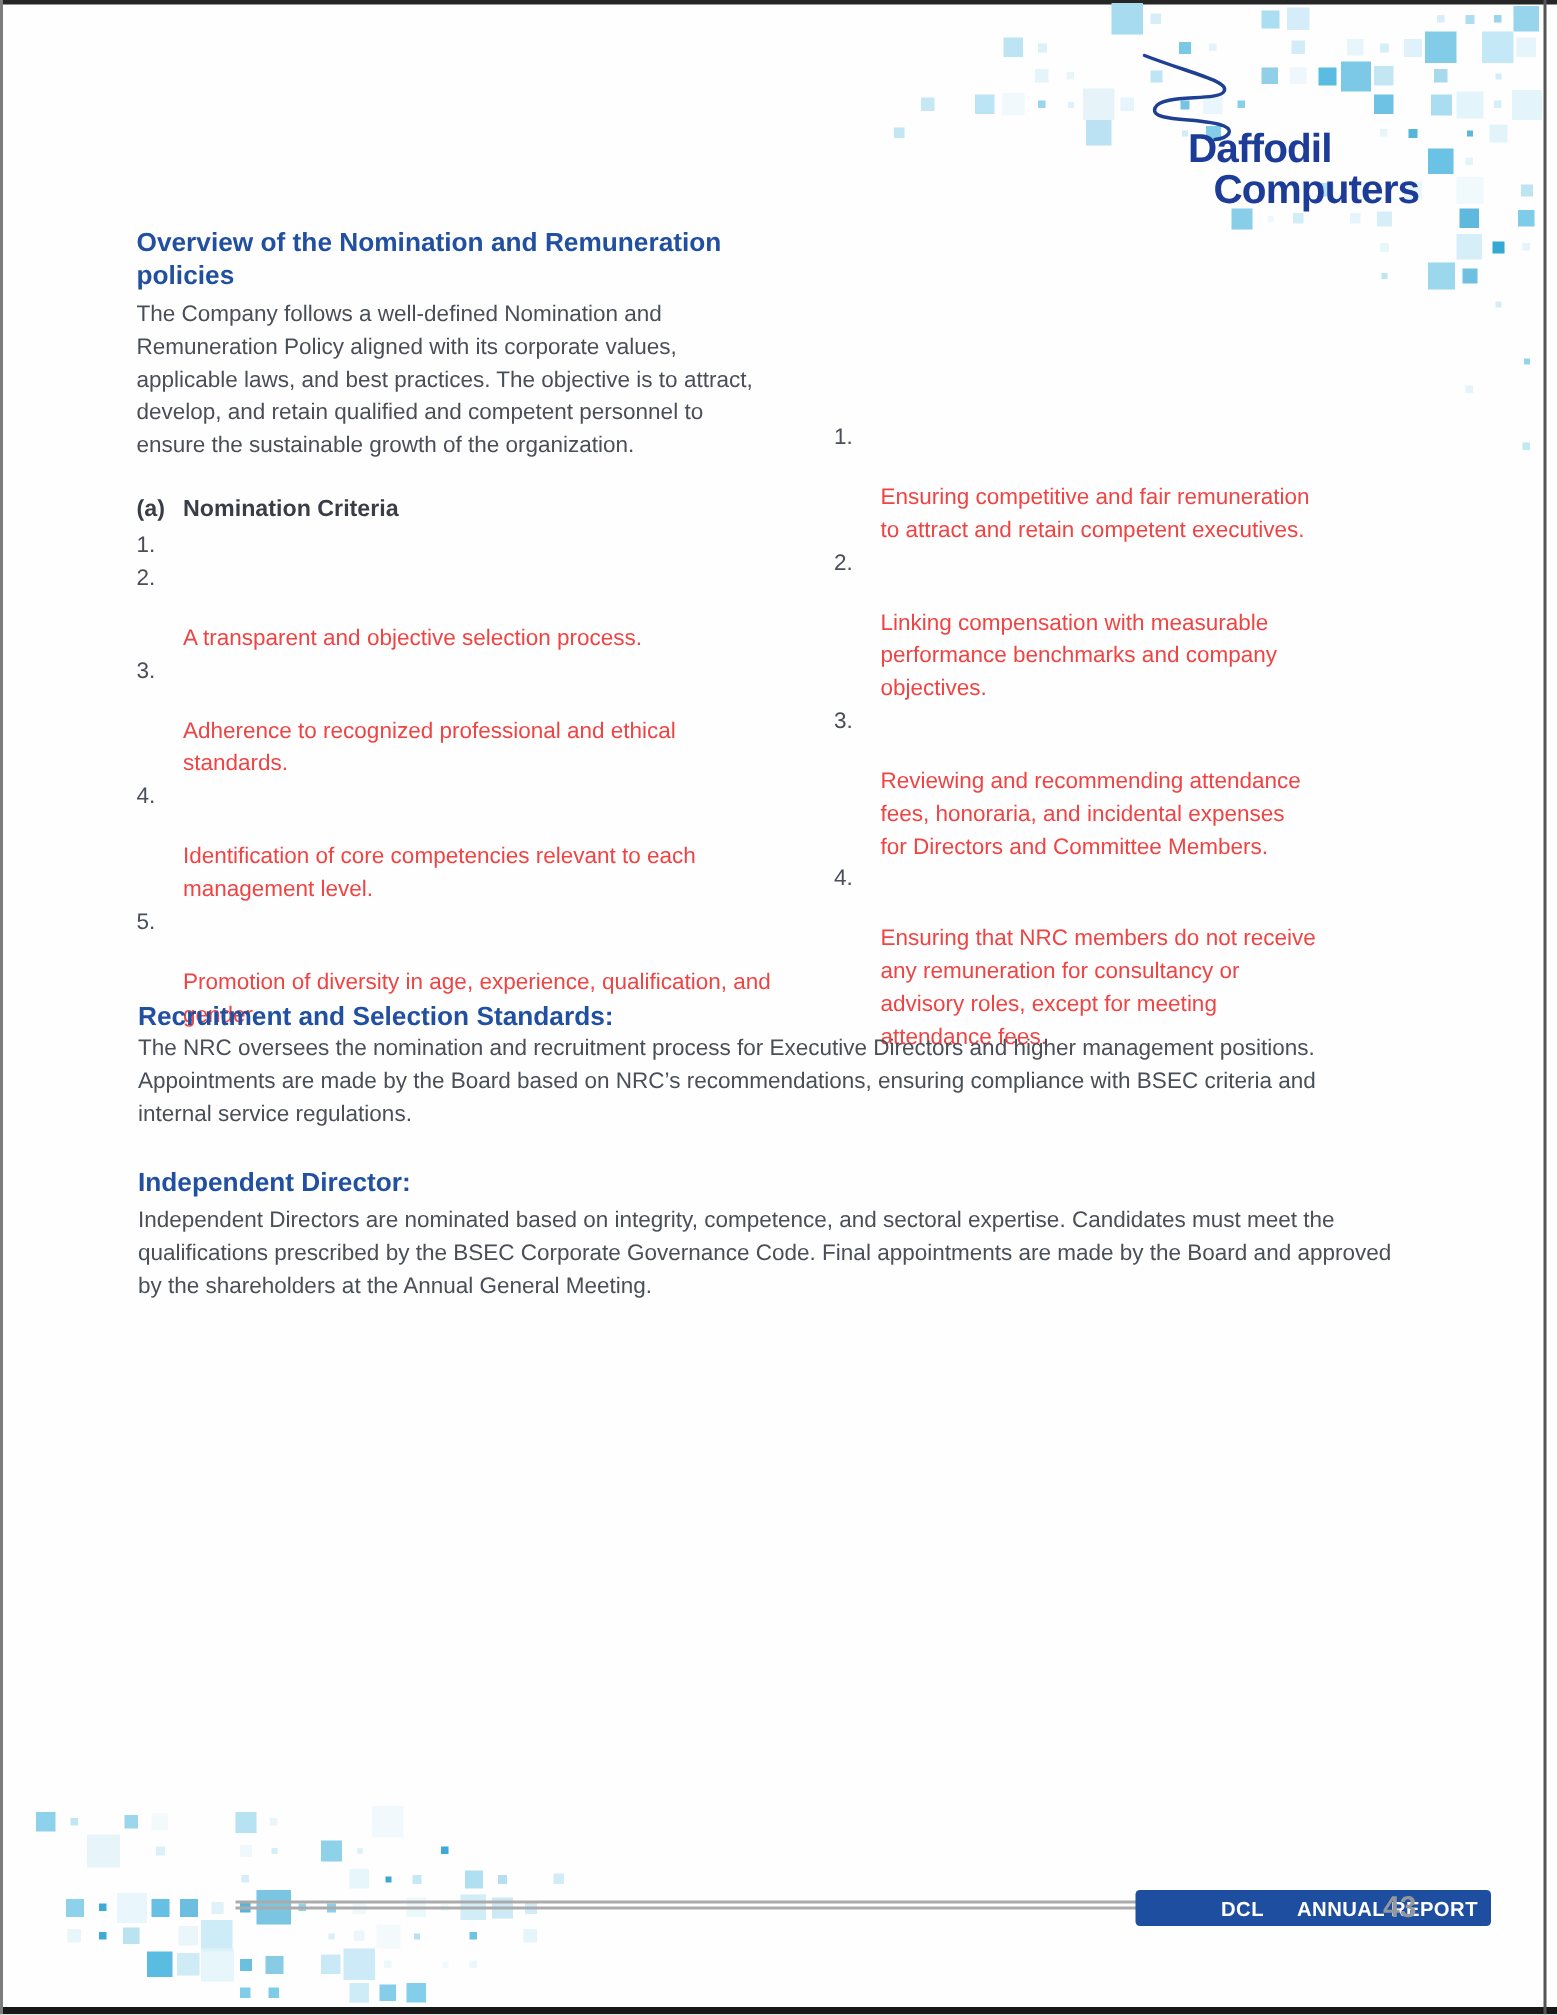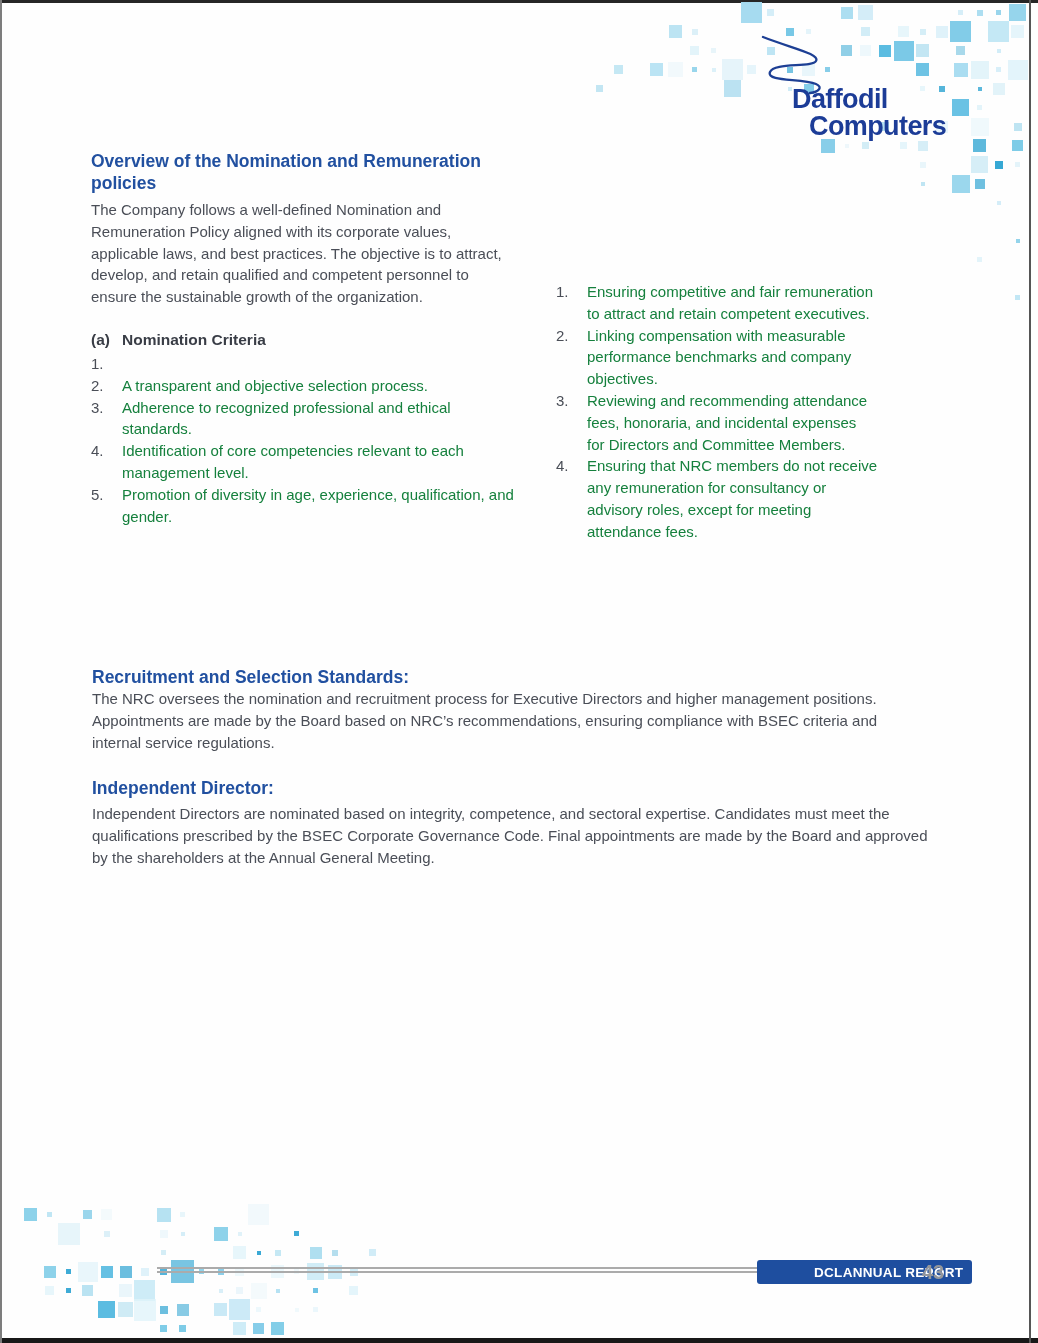--- a/index.html
+++ b/index.html
@@ -36,29 +36,29 @@
   .col-left{left:91px;width:445px;}
   .col-right{left:556px;width:340px;}
   .full{left:92px;width:872px;}
 
   .sub-head{position:absolute;display:flex;}
   .sub-head .lab{width:31px;flex:none;}
 
   .olist{position:absolute;}
   .olist .li{display:flex;}
   .olist .num{width:31px;flex:none;color:#4a4e57;font-size:15px;line-height:21.8px;}
-  .olist .txt{white-space:pre-line;color:#15803d;font-size:15px;line-height:21.8px;}
+  .olist .txt{white-space:pre-line;color:#ef4444;font-size:15px;line-height:21.8px;margin-top:40px;}
 
   
   .footer-rule{position:absolute;left:157px;top:1267px;width:601px;height:2px;
     border-top:2px solid #ababab;border-bottom:2px solid #ababab;}
   .footer-badge{position:absolute;left:757px;top:1260px;height:24px;border-radius:3px;
     background:#1e4e9f;color:#fff;display:flex;align-items:center;padding:0 9px;
     font-size:13.5px;letter-spacing:0.3px;white-space:nowrap;}
-  .footer-badge .brand{font-weight:800;margin-right:0;padding-left:48px;}
+  .footer-badge .brand{font-weight:800;margin-right:22px;padding-left:48px;}
   .footer-badge .label{font-weight:600;}
   .page-num{position:absolute;left:922px;top:1260px;color:#94979c;
     font-weight:700;font-size:20px;line-height:24px;}
 </style>
 </head>
 <body>
 
 <div class="page">
 
   <div class="edge edge-top"></div>

